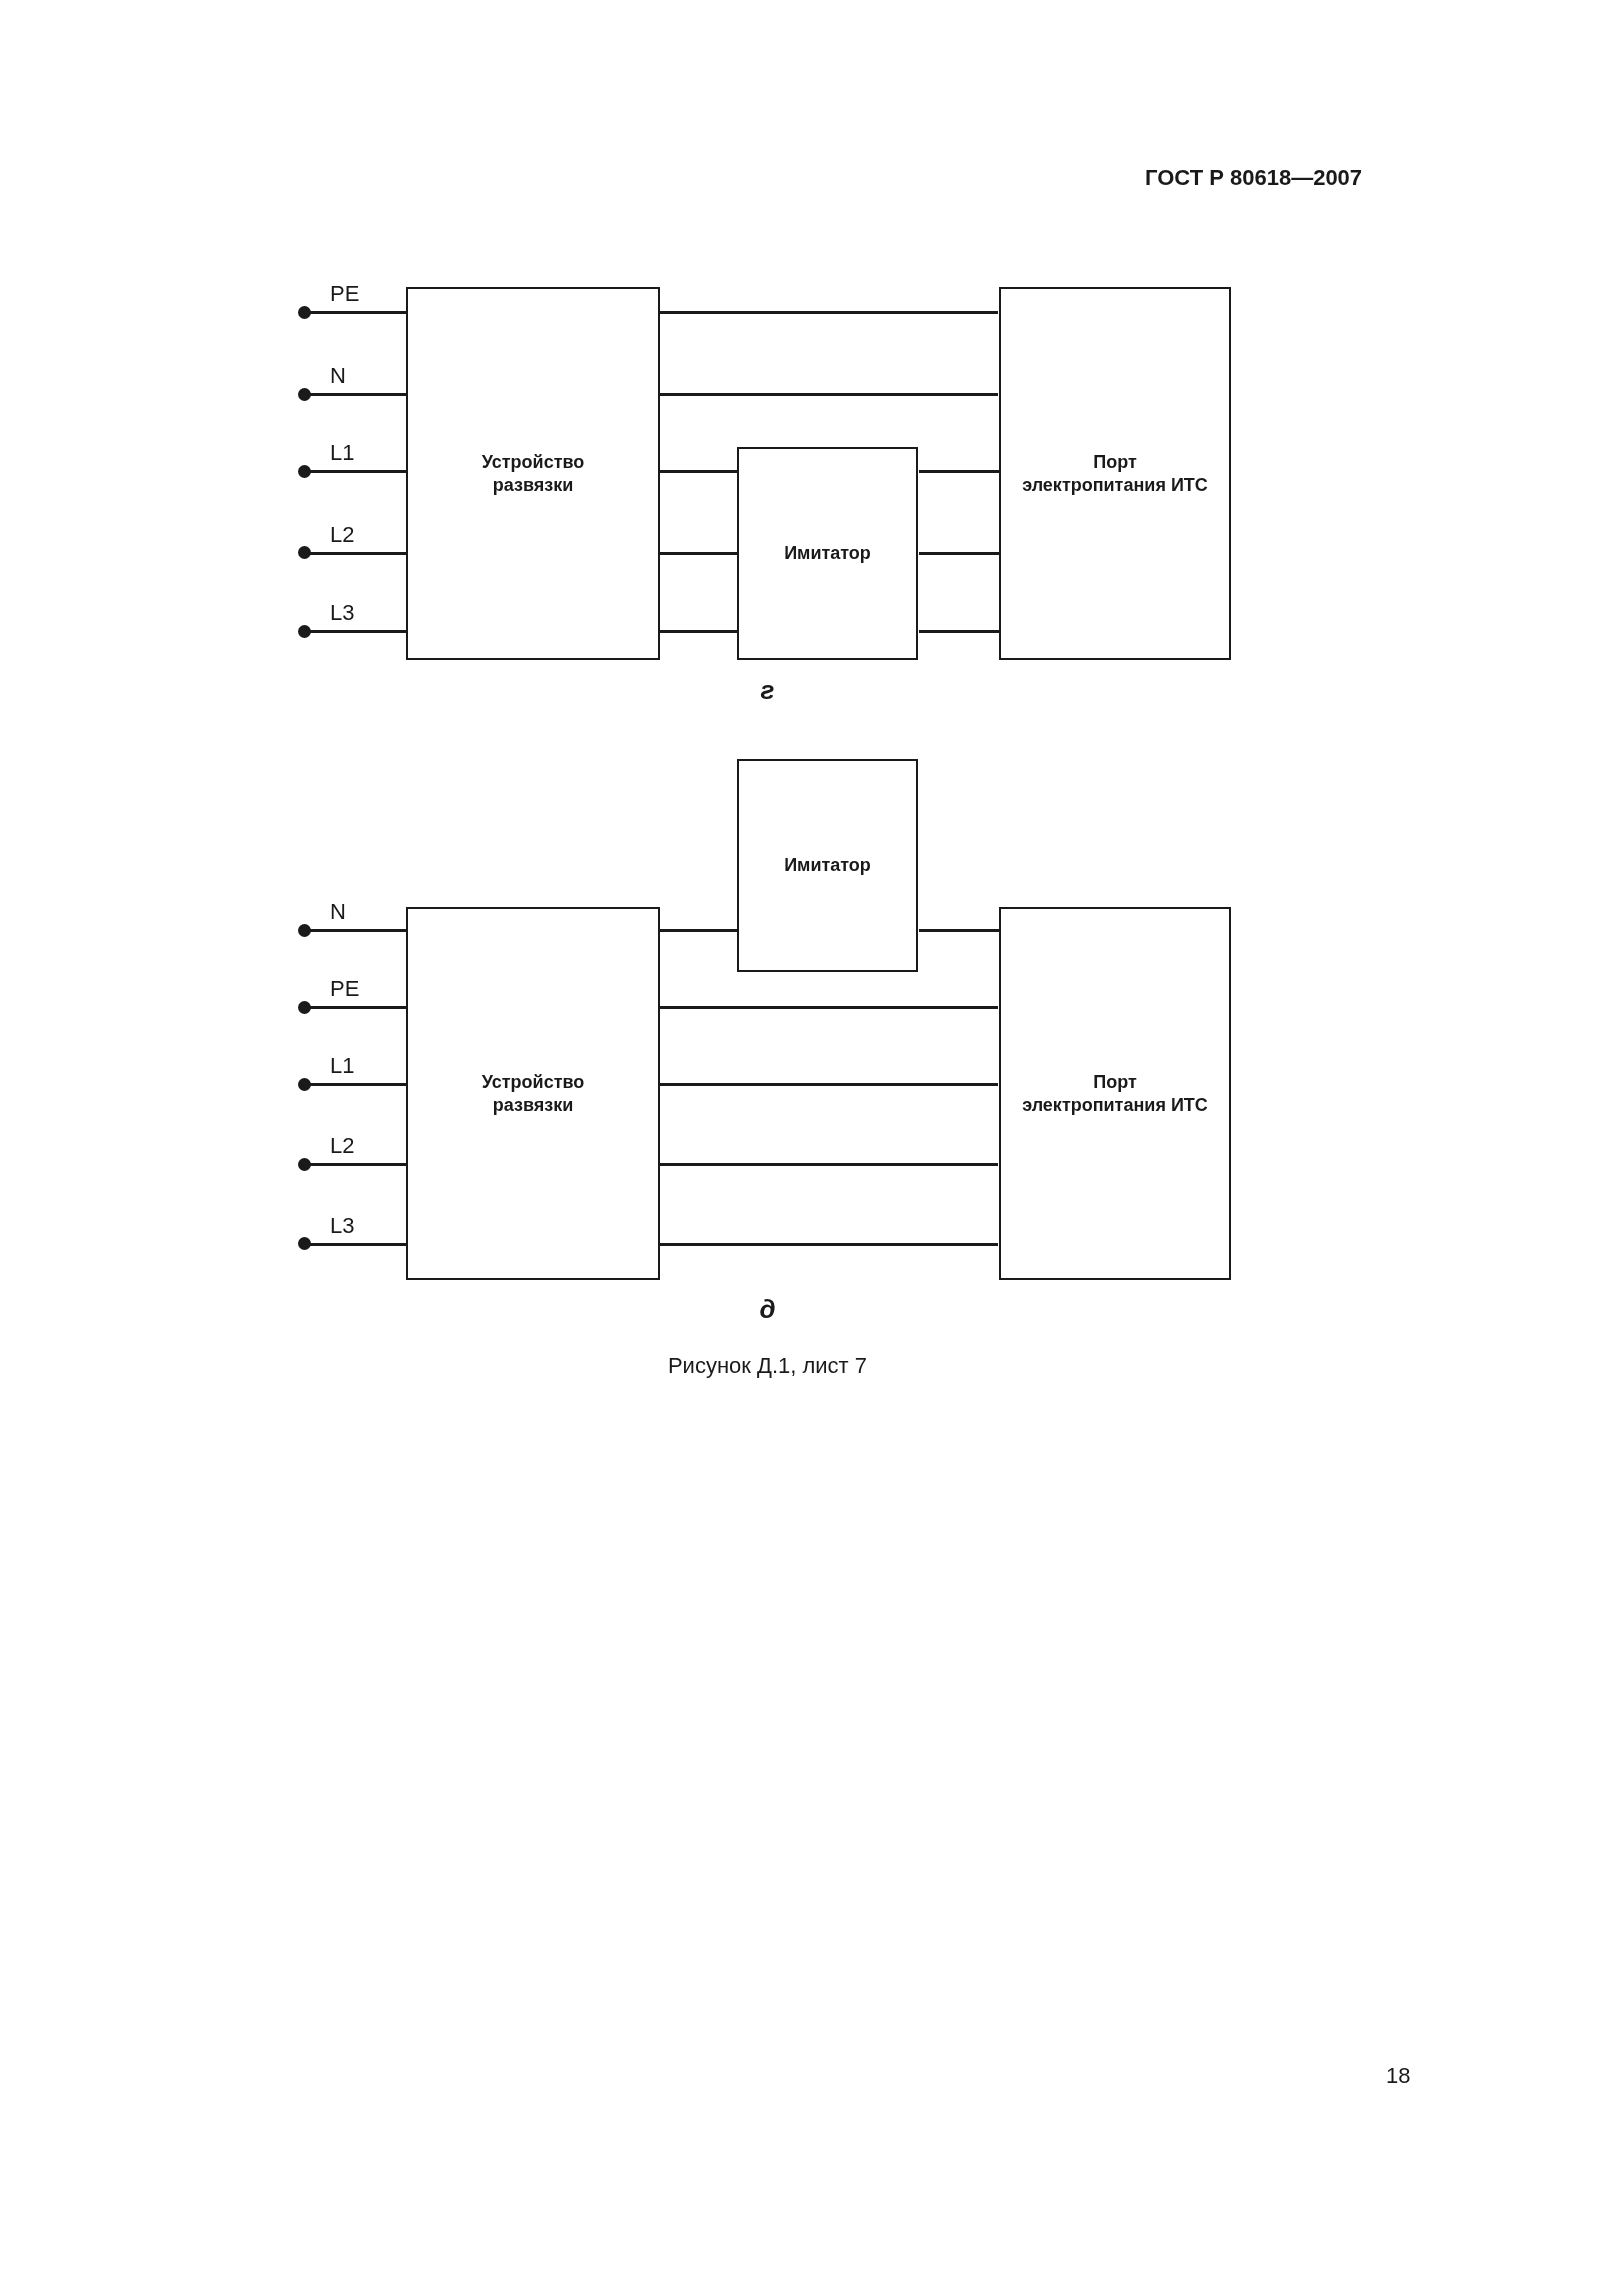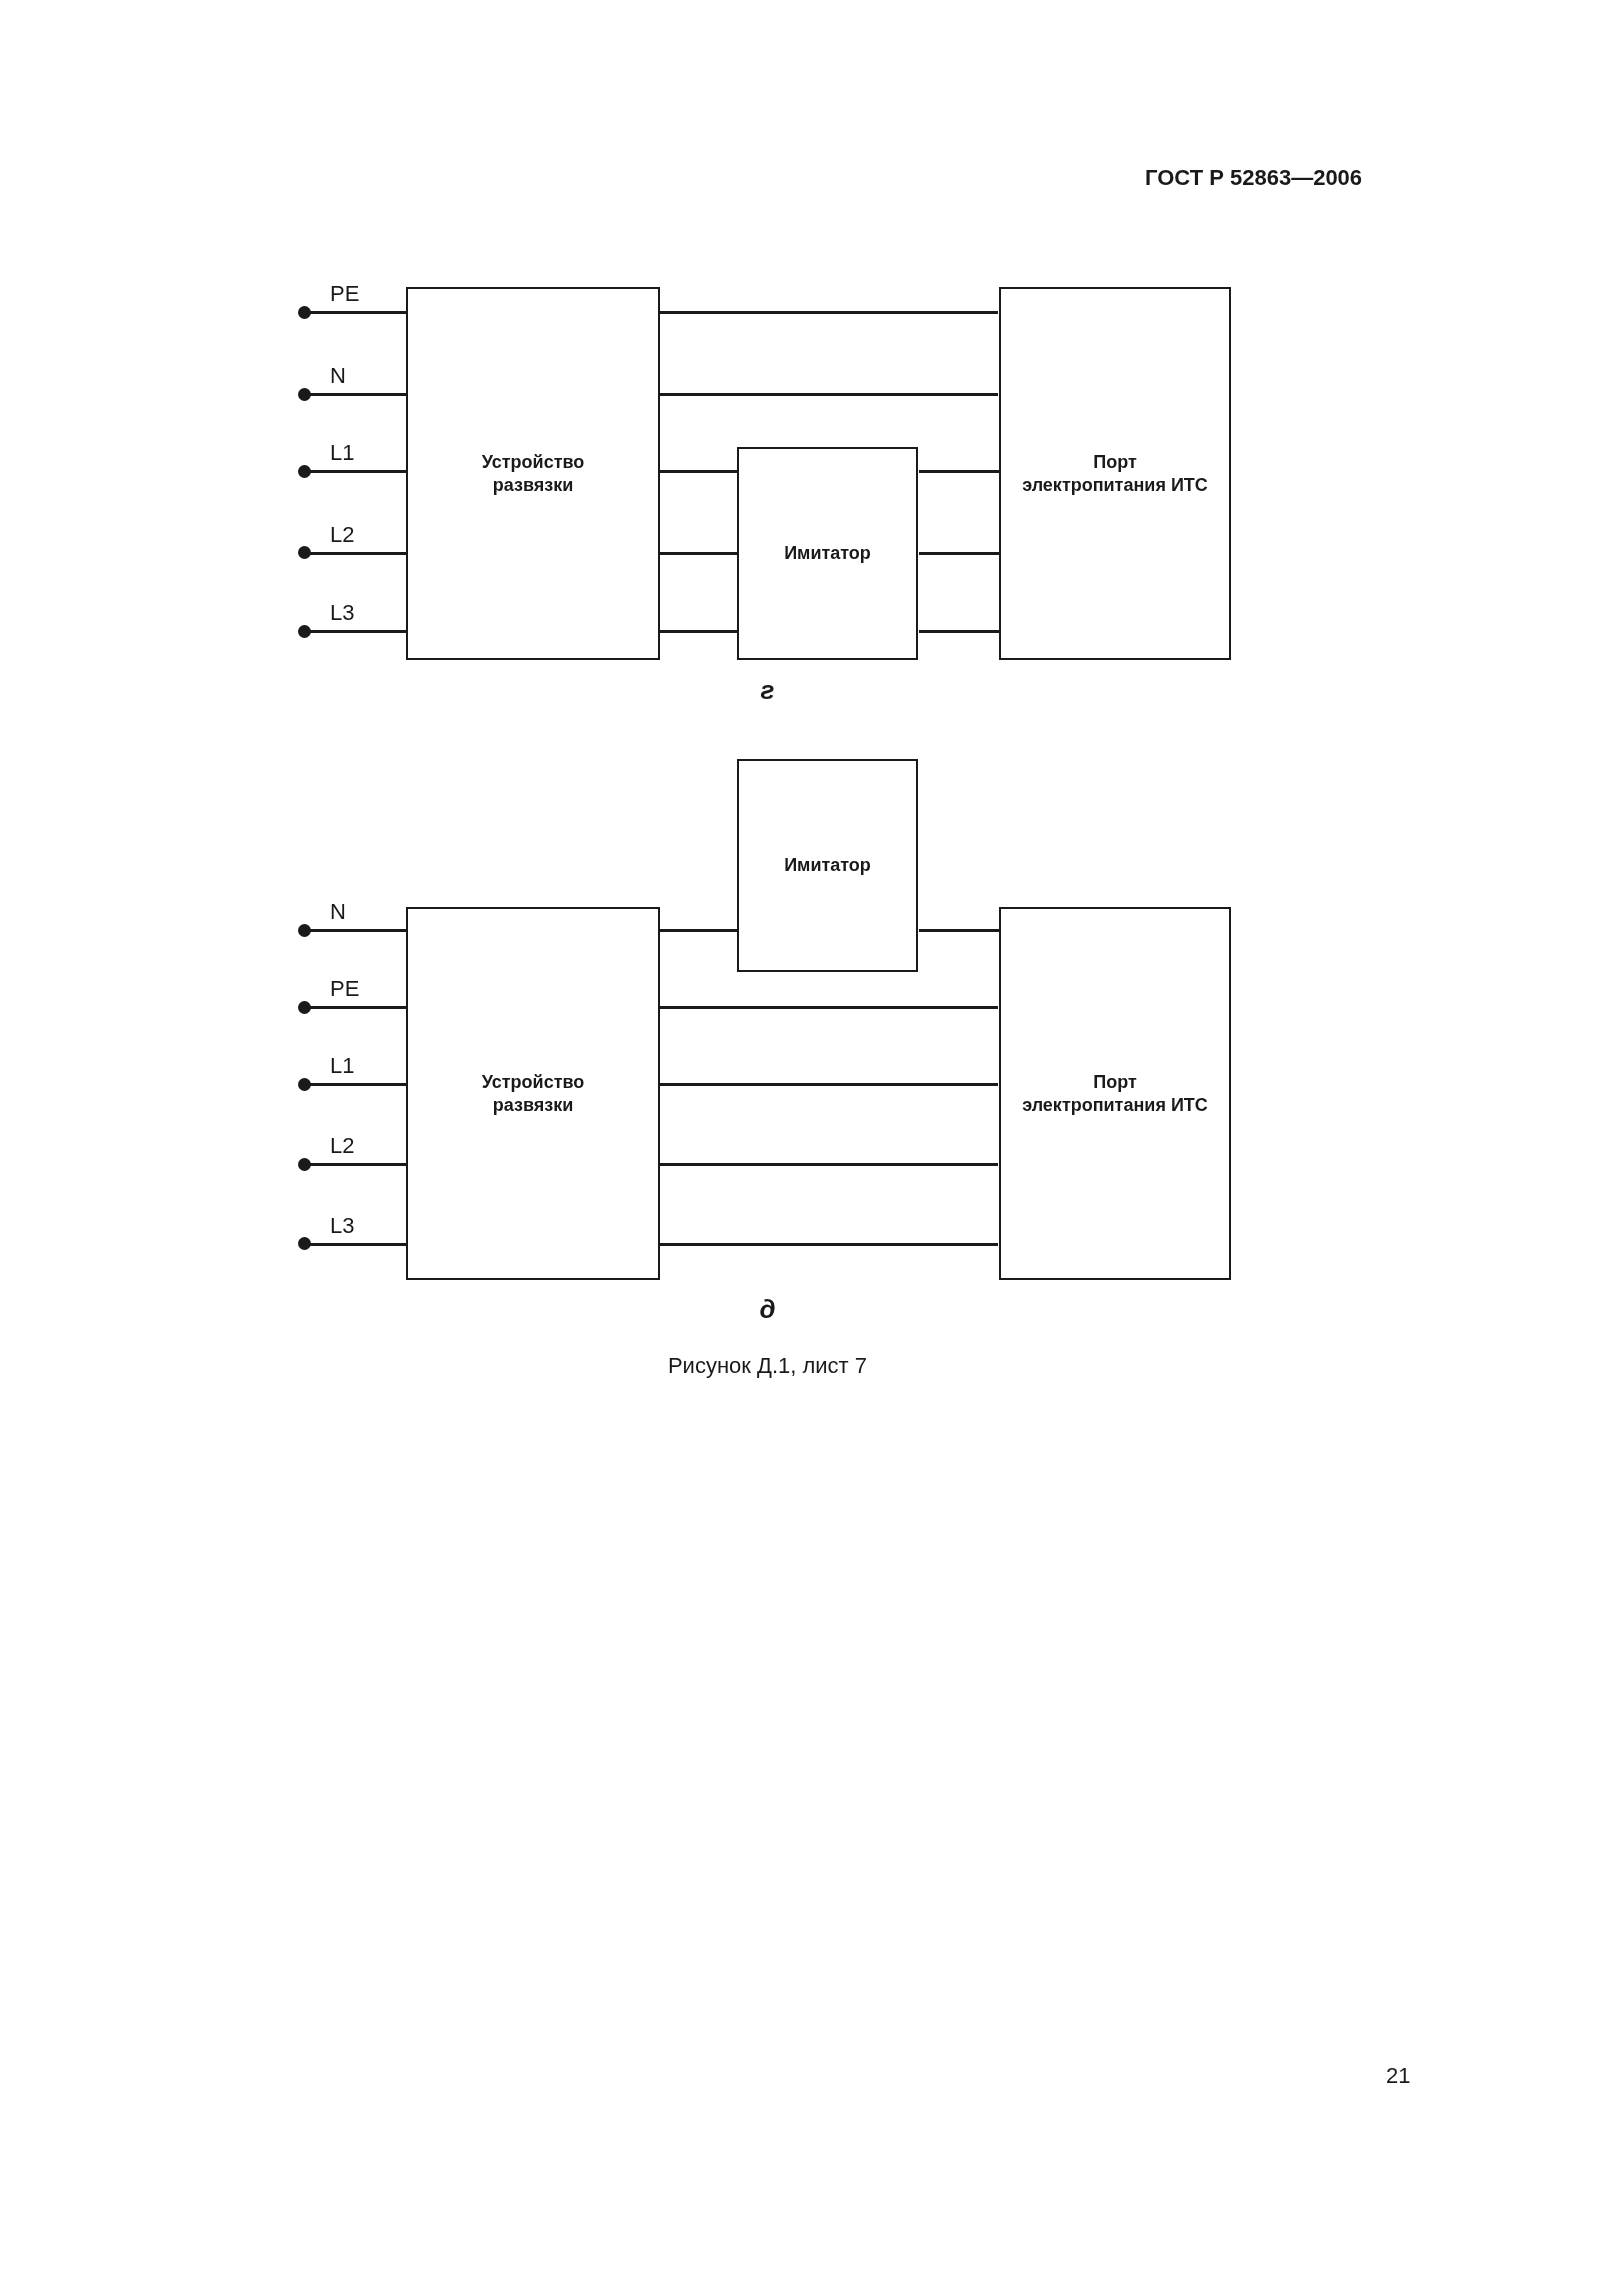--- a/index.html
+++ b/index.html
@@ -81,21 +81,21 @@
     font-size: 26px;
     font-style: italic;
     font-weight: bold;
   }
 </style>
 </head>
 <body>
 
 <div class="page">
 
-  <div class="doc-header">ГОСТ Р 52863—2006</div>
+  <div class="doc-header">ГОСТ Р 80618—2007</div>
 
   <div>
 
     <span class="dot" style="left:298px; top:306px;"></span>
     <span class="hline" style="left:305px; top:311px; width:101px;"></span>
     <span class="tlabel" style="left:330px; top:281px;">PE</span>
 
     <span class="dot" style="left:298px; top:388px;"></span>
     <span class="hline" style="left:305px; top:393px; width:101px;"></span>
     <span class="tlabel" style="left:330px; top:363px;">N</span>
@@ -191,16 +191,16 @@
         <div>Порт</div>
         <div>электропитания ИТС</div>
       </div>
     </div>
 
     <div class="dlabel" style="top:1294px;">д</div>
   </div>
 
   <div class="caption">Рисунок Д.1, лист 7</div>
 
-  <div class="page-number">21</div>
+  <div class="page-number">18</div>
 
 </div>
 
 
 </body></html>

